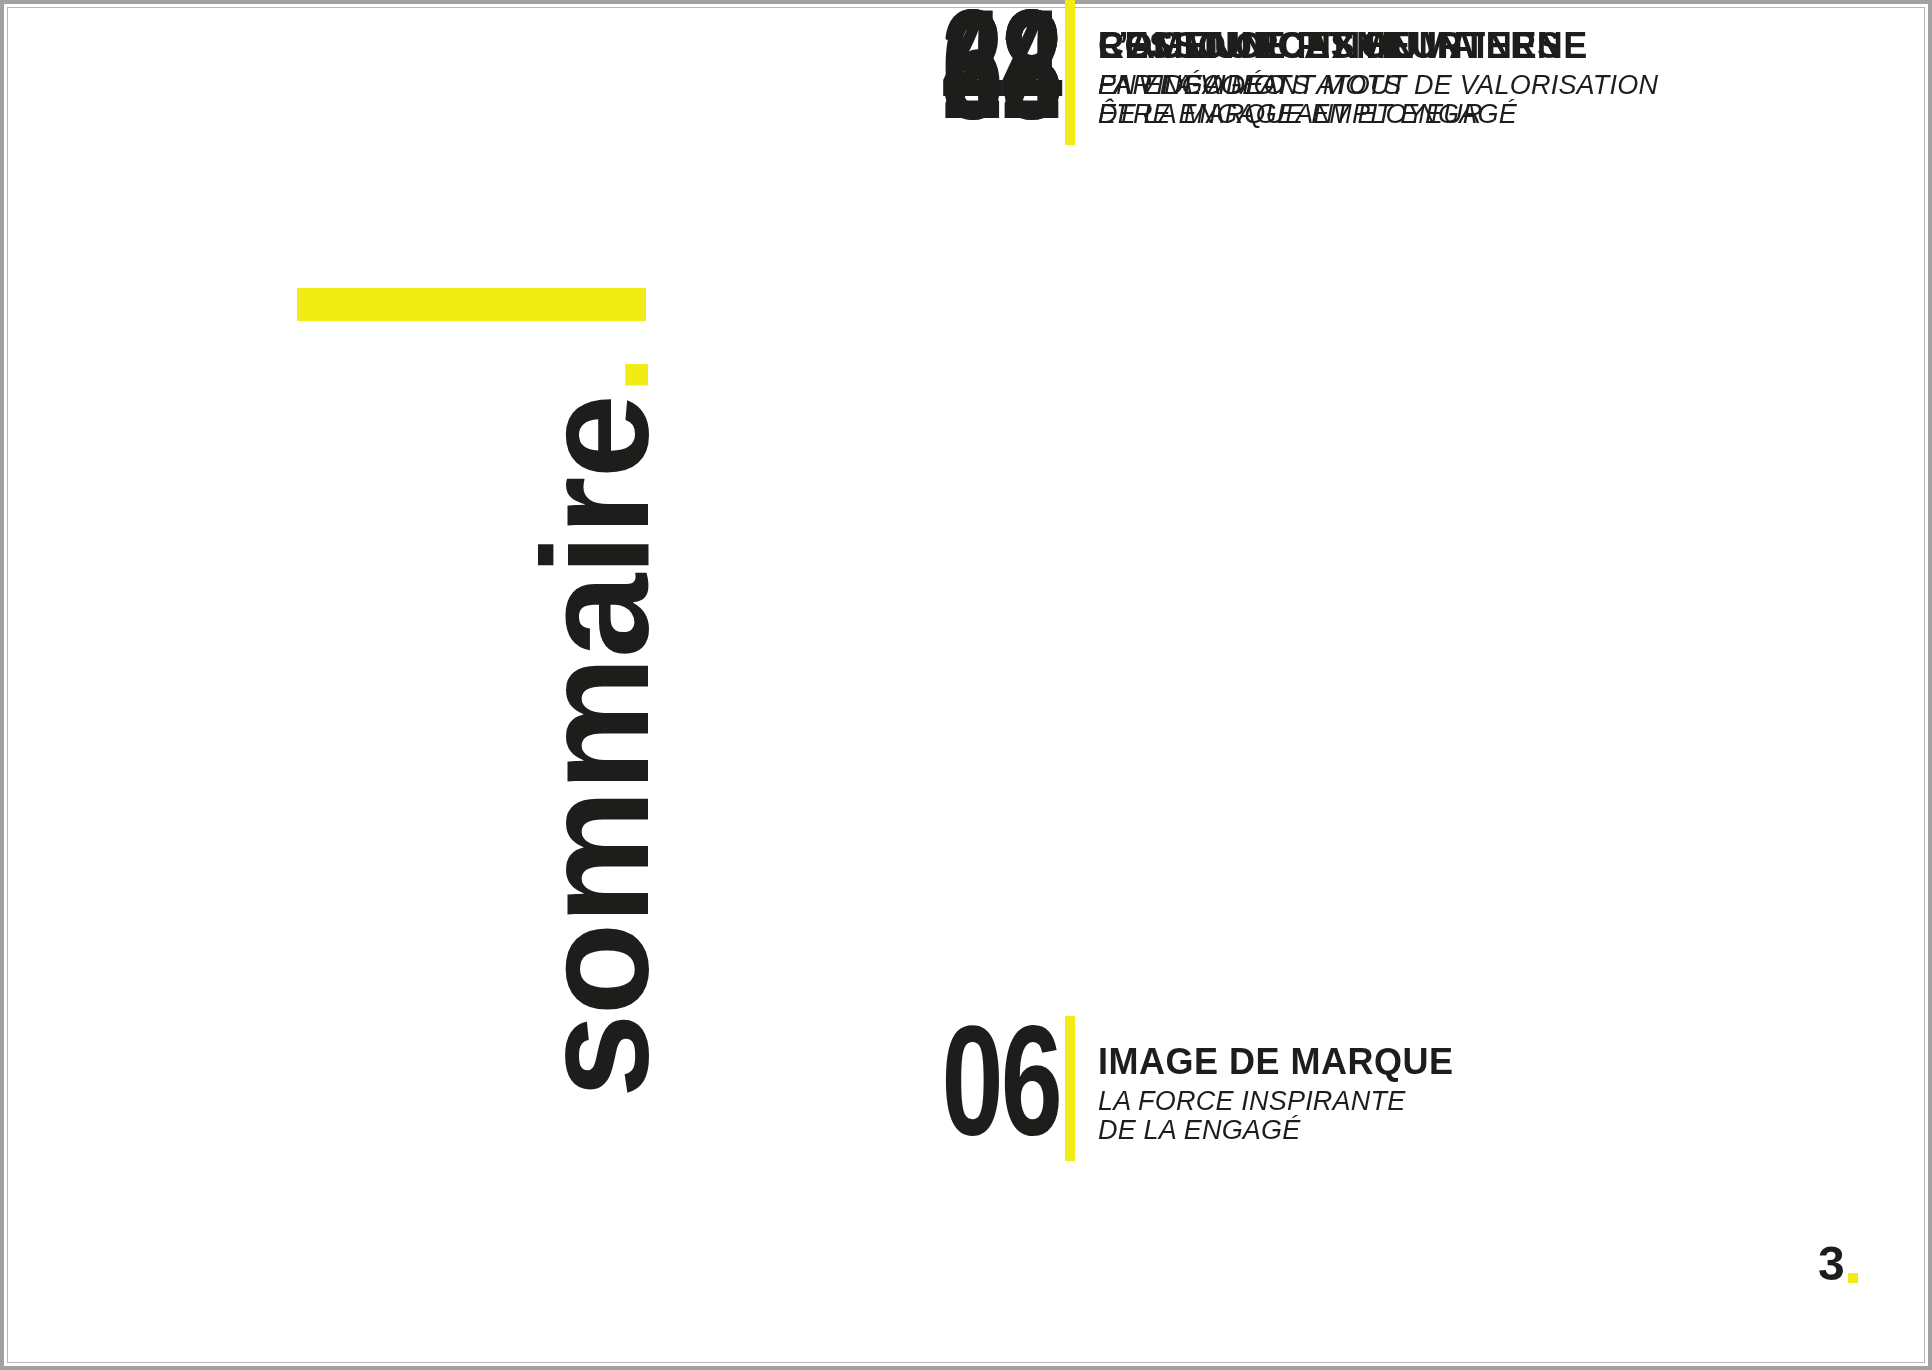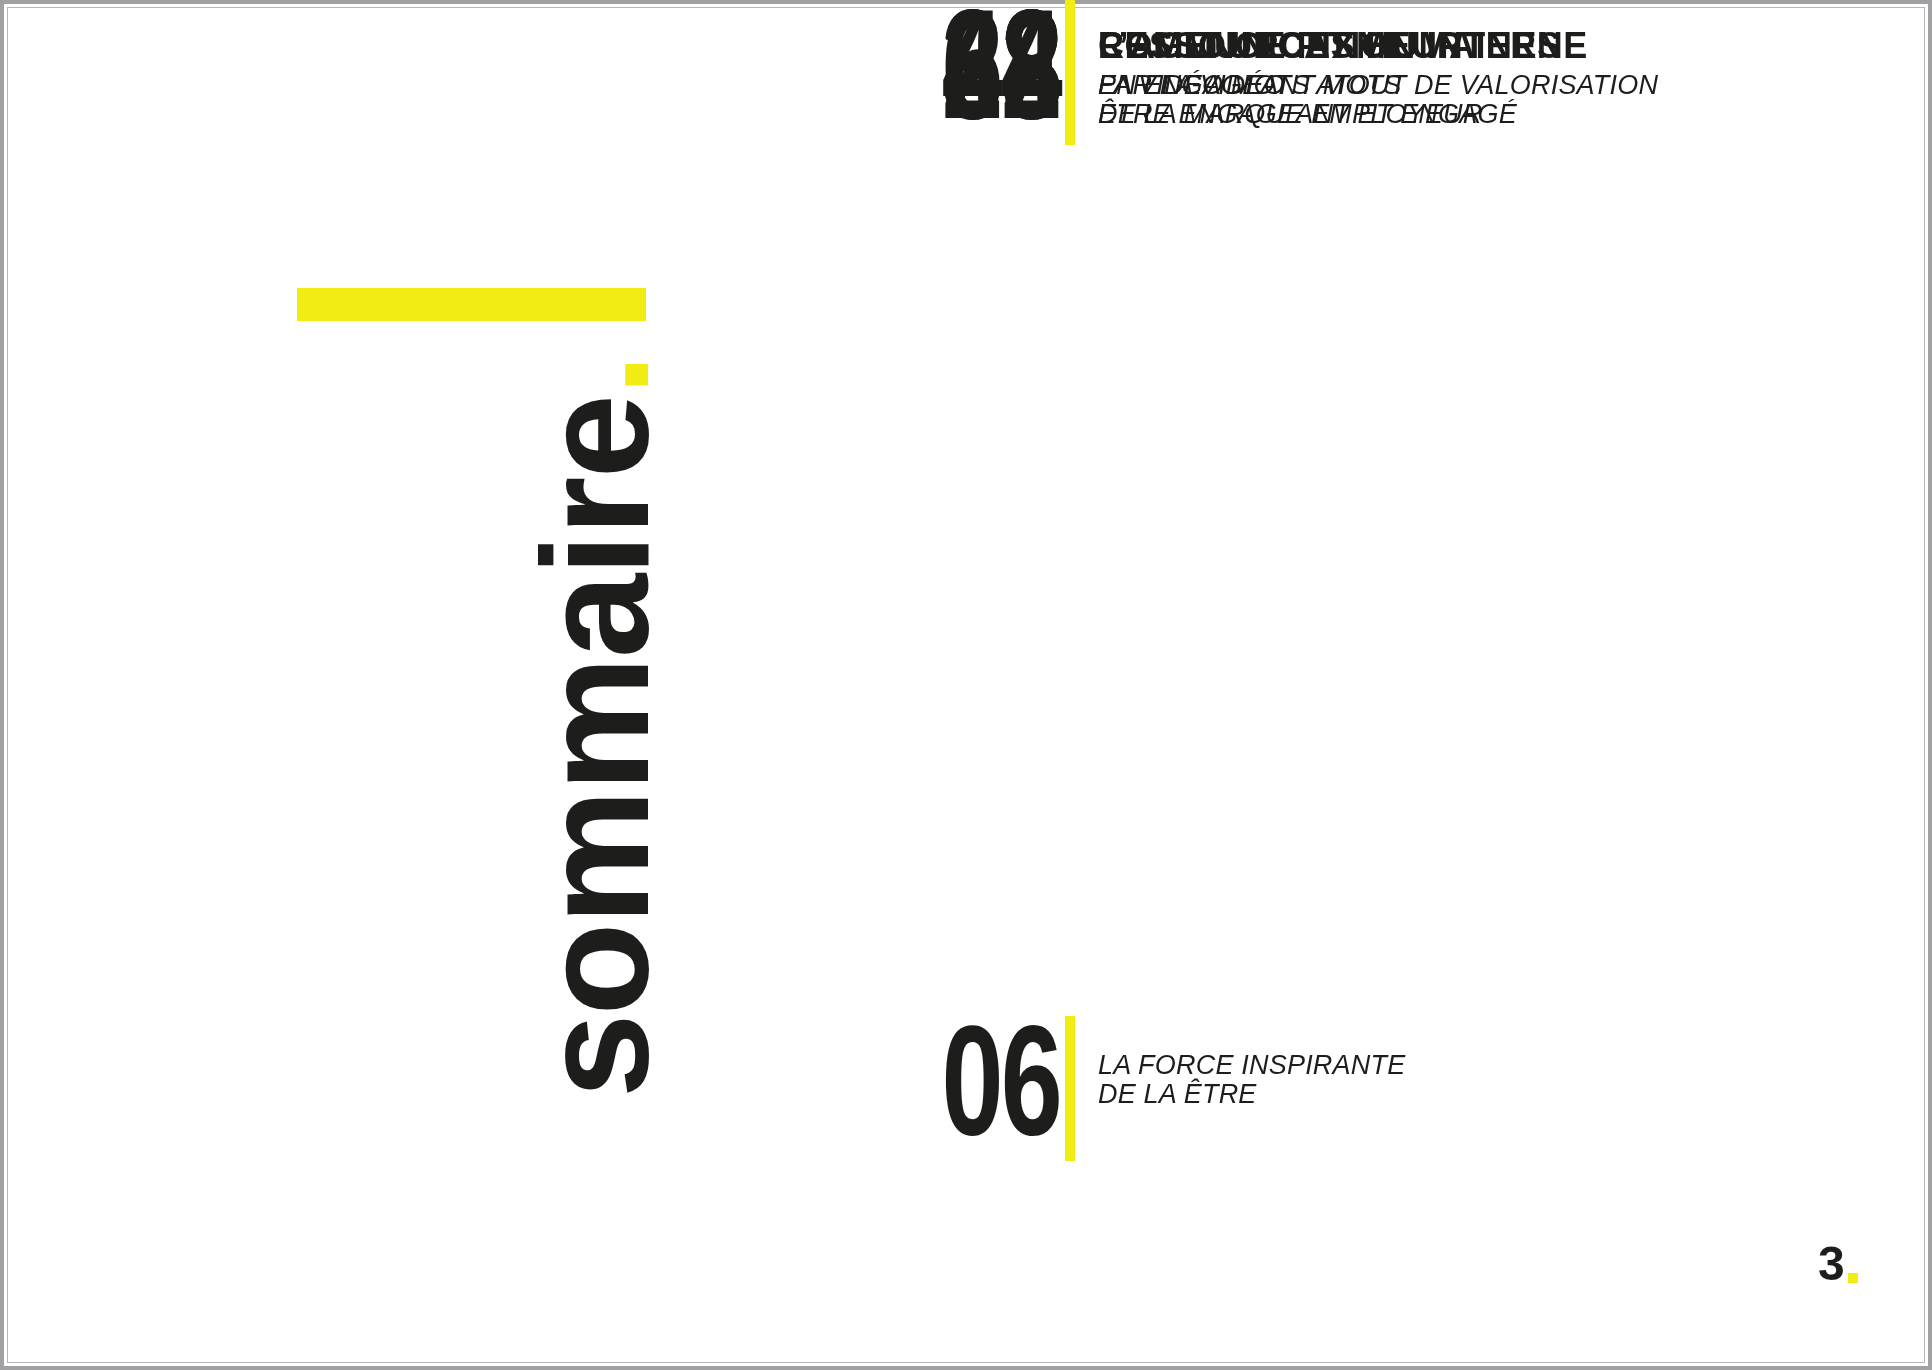--- a/index.html
+++ b/index.html
@@ -130,23 +130,24 @@
   <div class="frame-inner"></div>
 
   <div class="bar-horizontal"></div>
 
   <div class="sommaire"><span>sommaire</span><span class="dot">.</span></div>
 
   <div class="entry">
     <div class="num">06</div>
     <div class="rule"></div>
     <div class="texts">
+      <div class="title">IMAGE DE MARQUE</div>
       <div class="subtitle">
         <div>LA FORCE INSPIRANTE</div>
-        <div>DE LA ÊTRE</div>
+        <div>DE LA ENGAGÉ</div>
       </div>
     </div>
   </div>
 
   <div class="entry">
     <div class="num">24</div>
     <div class="rule"></div>
     <div class="texts">
       <div class="title">RESSOURCES HUMAINES</div>
       <div class="subtitle">

